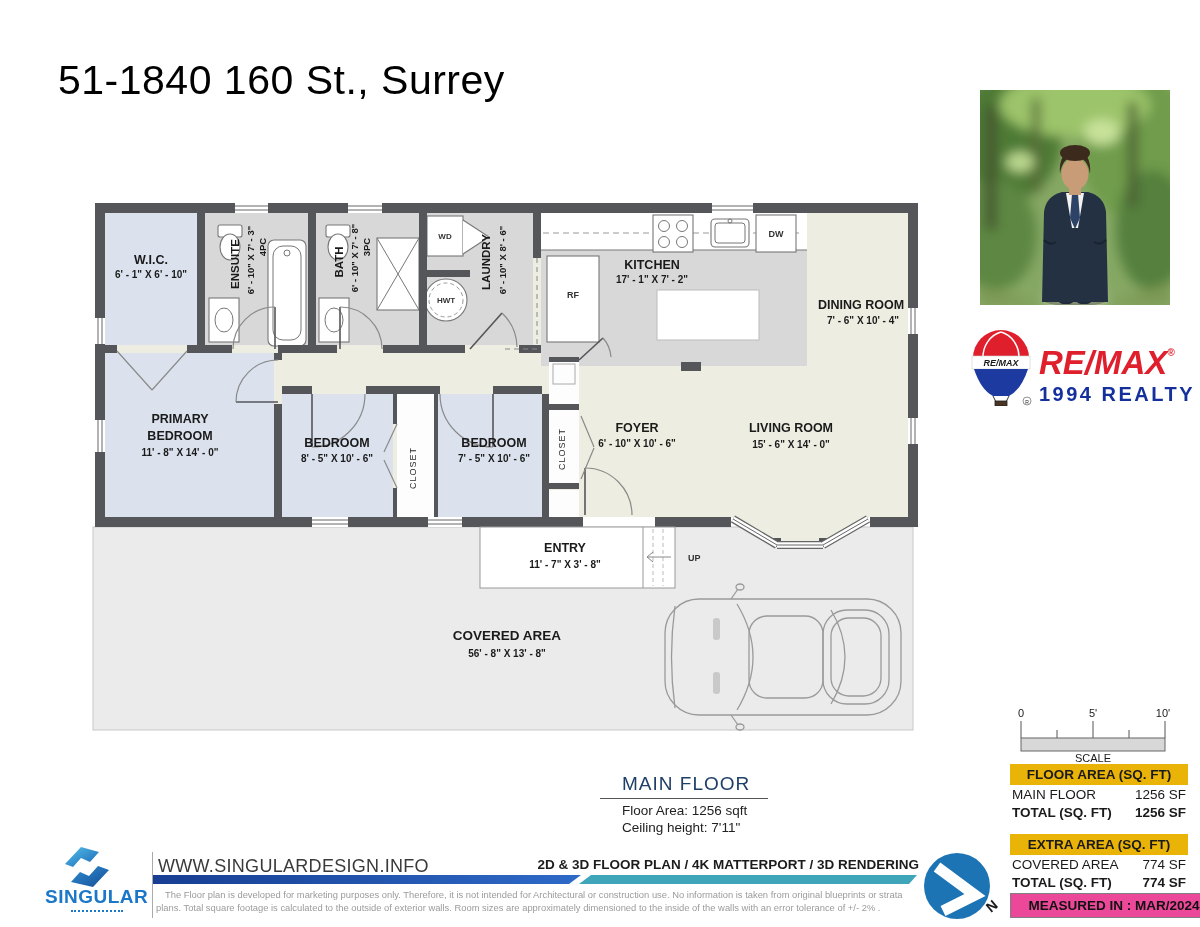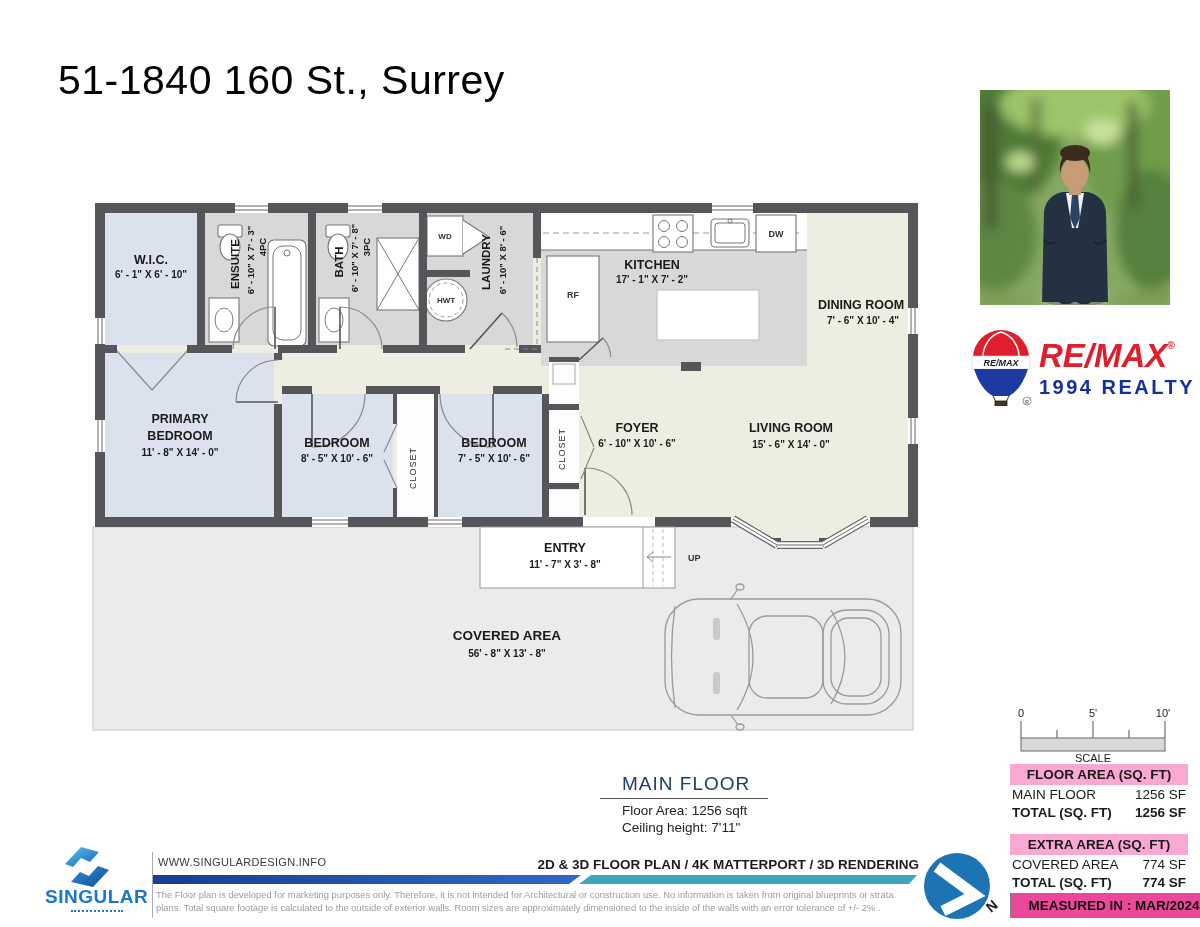--- a/index.html
+++ b/index.html
@@ -22,46 +22,46 @@
   .rs9{font-weight:bold;font-size:9px;text-anchor:middle;fill:#333;}
   .w{fill:#55565a;}
   .fx{fill:#ffffff;stroke:#777;stroke-width:1.1;}
   .fxl{fill:none;stroke:#777;stroke-width:1;}
   .arc{fill:none;stroke:#8a8a8a;stroke-width:1.2;}
   .leaf{stroke:#55565a;stroke-width:1.6;}
   .winl{stroke:#666;stroke-width:1;}
   .car{fill:none;stroke:#9a9a9a;stroke-width:1.3;}
 
   
-  #remax{left:944px;top:328px;width:230px;height:78px;display:flex;align-items:flex-start;}
+  #remax{left:944px;top:328px;width:230px;height:78px;display:flex;align-items:flex-end;}
   #remax .words{margin-left:6px;}
   #remax .mark{font-size:33px;font-weight:bold;font-style:italic;color:#e01f2d;letter-spacing:0;line-height:36px;white-space:nowrap;}
   #remax .mark sup{font-size:10px;vertical-align:18px;}
   #remax .sub{font-size:20px;font-weight:bold;color:#15309c;letter-spacing:2.5px;white-space:nowrap;margin-top:2px;}
 
   .areatable{width:178px;font-size:13.5px;color:#1a1a1a;}
-  .areatable .hdr{background:#f9a8d4;font-weight:bold;text-align:center;padding:3px 0;}
+  .areatable .hdr{background:#eab308;font-weight:bold;text-align:center;padding:3px 0;}
   .areatable .trow{display:flex;justify-content:space-between;padding:2px 2px 1px 2px;}
   .areatable .total{font-weight:bold;}
   #measured{left:985px;top:893px;width:176px;border:1.5px solid #7f7f7f;background:#ec4899;
             font-size:13.5px;font-weight:bold;text-align:center;padding:4px 15px;color:#111;}
 
   #mainfloor{left:575px;top:773px;width:180px;}
   #mainfloor .mf-title{font-size:19px;letter-spacing:1px;color:#1e3f66;margin-left:22px;white-space:nowrap;}
   #mainfloor .mf-rule{border:0;border-top:1.5px solid #555;margin:3px 0 4px 0;width:168px;}
   #mainfloor .mf-line{font-size:13.5px;color:#222;margin-left:22px;margin-top:2px;white-space:nowrap;}
 
   
   #brand-text{left:20px;top:886px;width:104px;text-align:left;font-size:19px;font-weight:bold;
               color:#1b78c8;letter-spacing:0.5px;}
   #brand-sub{left:46px;top:910px;width:52px;border-top:2px dotted #1b78c8;}
   #footer-divider{left:127px;top:852px;width:1px;height:66px;background:#aaa;}
-  #website{left:133px;top:856px;font-size:11px;color:#3a3a3a;letter-spacing:0.3px;white-space:nowrap;}
+  #website{left:133px;top:856px;font-size:18px;color:#3a3a3a;letter-spacing:0.3px;white-space:nowrap;}
   #services{left:470px;top:857px;width:424px;text-align:right;font-size:13.5px;font-weight:bold;color:#1c1c1c;white-space:nowrap;}
-  #disclaimer1{left:131px;top:889px;font-size:9.4px;color:#9b9b9b;white-space:nowrap;}
+  #disclaimer1{left:140px;top:889px;font-size:9.4px;color:#9b9b9b;white-space:nowrap;}
   #disclaimer2{left:131px;top:902px;font-size:9.4px;color:#9b9b9b;white-space:nowrap;}
 </style>
 </head>
 <body>
 
 <div class="page">
 
   <h1 id="title" class="abs">51-1840 160 St., Surrey</h1>
 
   <svg class="abs" style="left:65px;top:195px;" width="835" height="545" viewBox="65 195 835 545">

